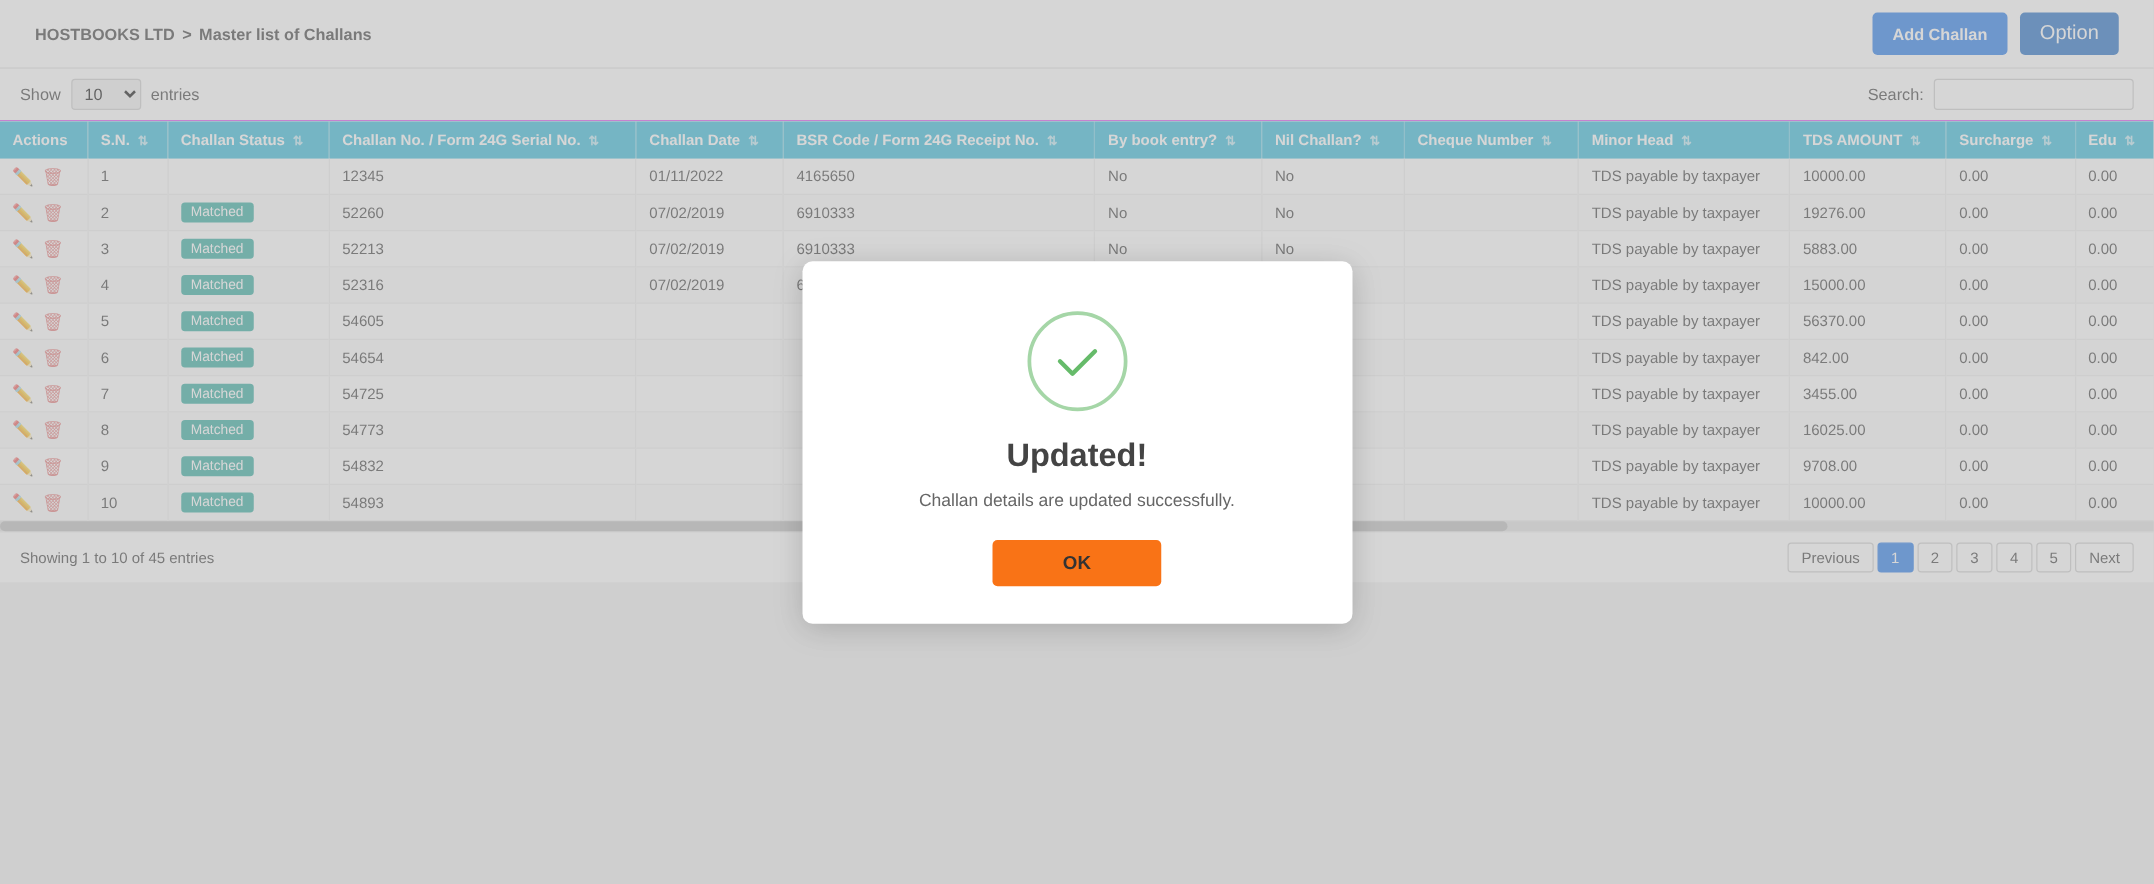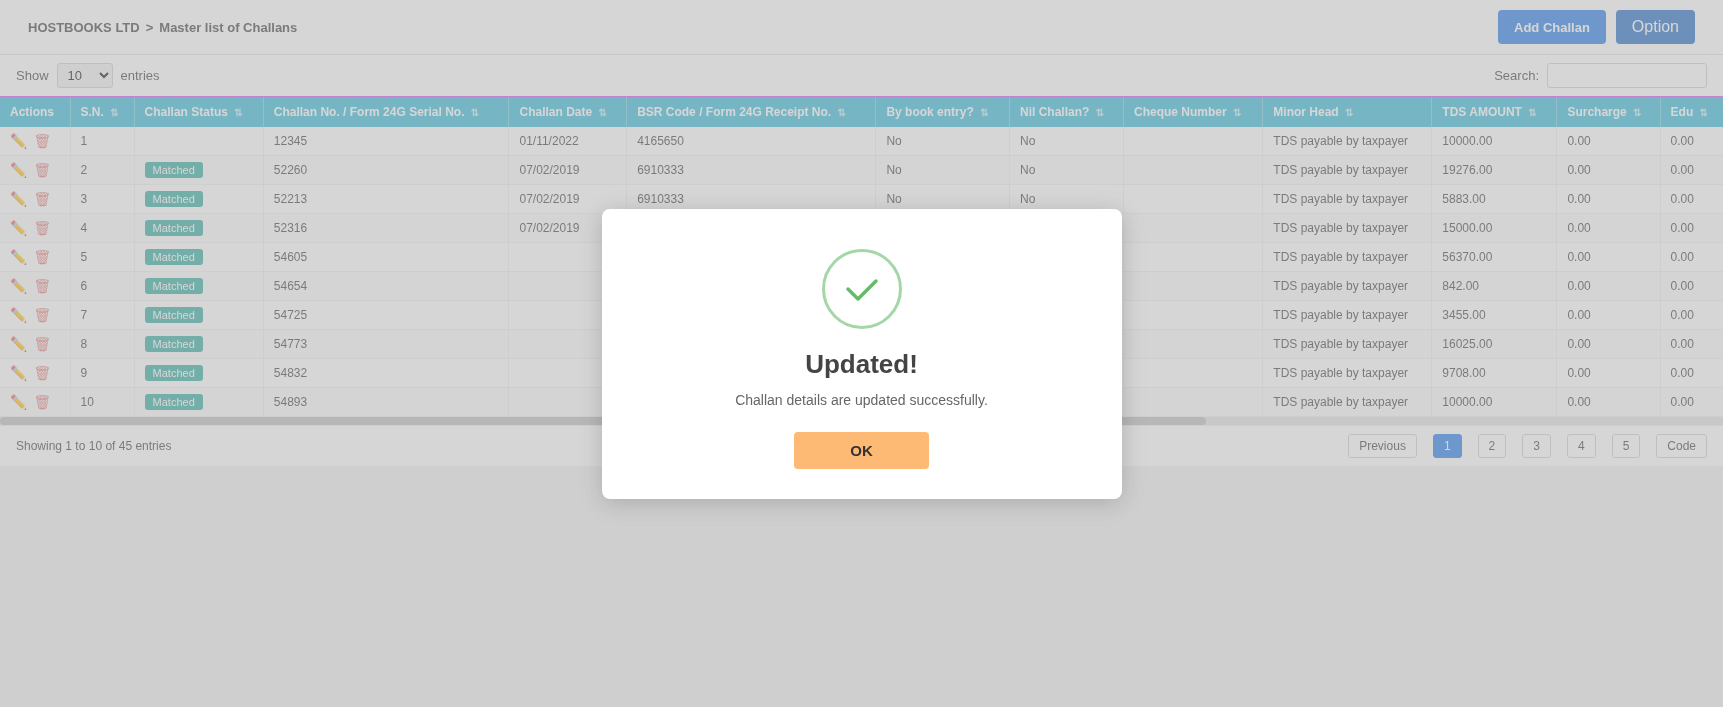--- a/index.html
+++ b/index.html
@@ -129,21 +129,21 @@
     
     .footer {
       background: #fff;
       padding: 8px 16px;
       display: flex;
       align-items: center;
       justify-content: space-between;
       border-top: 1px solid #eee;
       font-size: 12px;
     }
-    .pagination { display: flex; gap: 16px; align-items: center; }
+    .pagination { display: flex; gap: 3px; align-items: center; }
     .page-btn {
       border: 1px solid #ccc;
       background: #fff;
       padding: 4px 10px;
       cursor: pointer;
       border-radius: 3px;
       font-size: 12px;
       color: #333;
     }
     .page-btn.active {
@@ -174,21 +174,21 @@
       top: 0; left: 0; right: 0; bottom: 0;
       background: rgba(180,180,180,0.55);
       display: flex;
       align-items: center;
       justify-content: center;
       z-index: 1000;
     }
     .modal {
       background: #fff;
       border-radius: 8px;
-      width: 520px;
+      width: 440px;
       padding: 40px 30px 30px;
       text-align: center;
       box-shadow: 0 4px 24px rgba(0,0,0,0.18);
     }
     .modal-check-circle {
       width: 80px;
       height: 80px;
       border-radius: 50%;
       border: 3px solid #a5d6a7;
       display: flex;
@@ -205,21 +205,21 @@
       font-weight: bold;
       color: #444;
       margin-bottom: 12px;
     }
     .modal-message {
       font-size: 14px;
       color: #666;
       margin-bottom: 24px;
     }
     .modal-ok-btn {
-      background: #fdba74;
+      background: #f97316;
       color: #333;
       border: none;
       border-radius: 4px;
       padding: 10px 56px;
       font-size: 15px;
       cursor: pointer;
       font-weight: bold;
     }
 
     .sort-icon { font-size: 10px; margin-left: 3px; opacity: 0.7; }
@@ -486,21 +486,21 @@
 
 <div class="footer">
   <span>Showing 1 to 10 of 45 entries</span>
   <div class="pagination">
     <button class="page-btn">Previous</button>
     <button class="page-btn active">1</button>
     <button class="page-btn">2</button>
     <button class="page-btn">3</button>
     <button class="page-btn">4</button>
     <button class="page-btn">5</button>
-    <button class="page-btn">Code</button>
+    <button class="page-btn">Next</button>
   </div>
 </div>
 
 <div class="modal-overlay">
   <div class="modal">
     <div class="modal-check-circle">
       <svg viewBox="0 0 44 44" fill="none" xmlns="http://www.w3.org/2000/svg">
         <polyline points="8,22 18,32 36,14" stroke="#66bb6a" stroke-width="3.5" stroke-linecap="round" stroke-linejoin="round"></polyline>
       </svg>
     </div>

